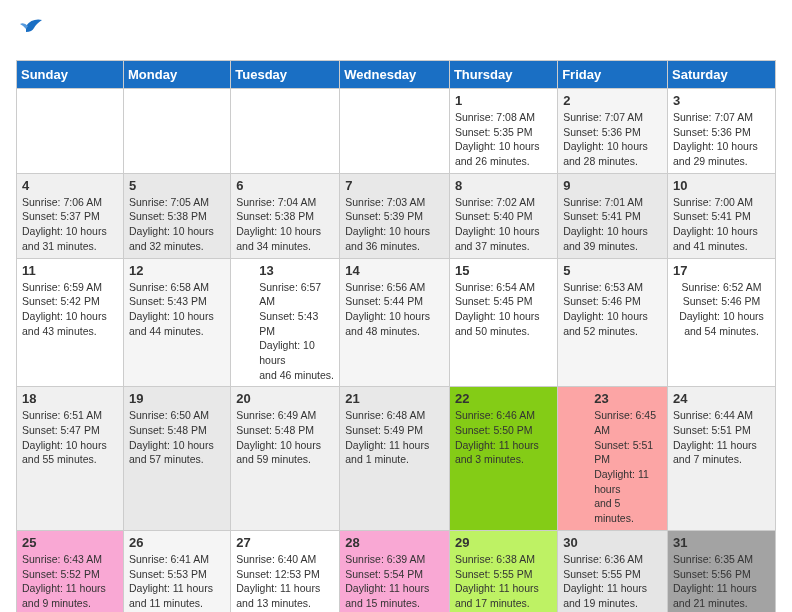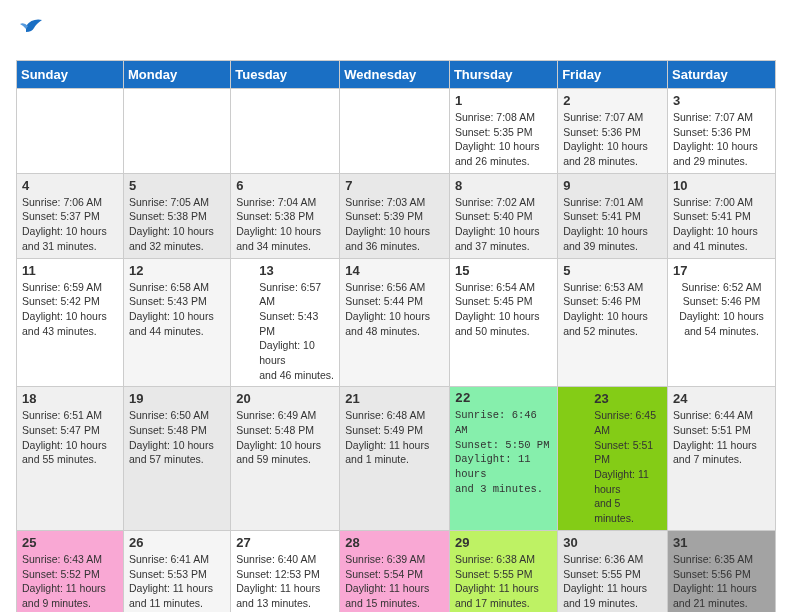--- a/index.html
+++ b/index.html
@@ -251,28 +251,28 @@
 Daylight: 10 hours
 and 59 minutes.</div>
         </td>
         <td style="background: rgb(232, 232, 232);">
           <span class="day-number">21</span>
           <div class="day-detail" style="white-space: pre-line;">Sunrise: 6:48 AM
 Sunset: 5:49 PM
 Daylight: 11 hours
 and 1 minute.</div>
         </td>
-        <td style="background: #86efac; font-family: Liberation Mono, monospace;">
+        <td style="background: #84cc16;">
           <span class="day-number">22</span>
           <div class="day-detail" style="white-space: pre-line;">Sunrise: 6:46 AM
 Sunset: 5:50 PM
 Daylight: 11 hours
 and 3 minutes.</div>
         </td>
-        <td style="background: #84cc16; padding-left: 36px;">
+        <td style="background: #fca5a5; padding-left: 36px;">
           <span class="day-number">23</span>
           <div class="day-detail" style="white-space: pre-line;">Sunrise: 6:45 AM
 Sunset: 5:51 PM
 Daylight: 11 hours
 and 5 minutes.</div>
         </td>
         <td style="background: rgb(240, 240, 240);">
           <span class="day-number">24</span>
           <div class="day-detail" style="white-space: pre-line;">Sunrise: 6:44 AM
 Sunset: 5:51 PM

